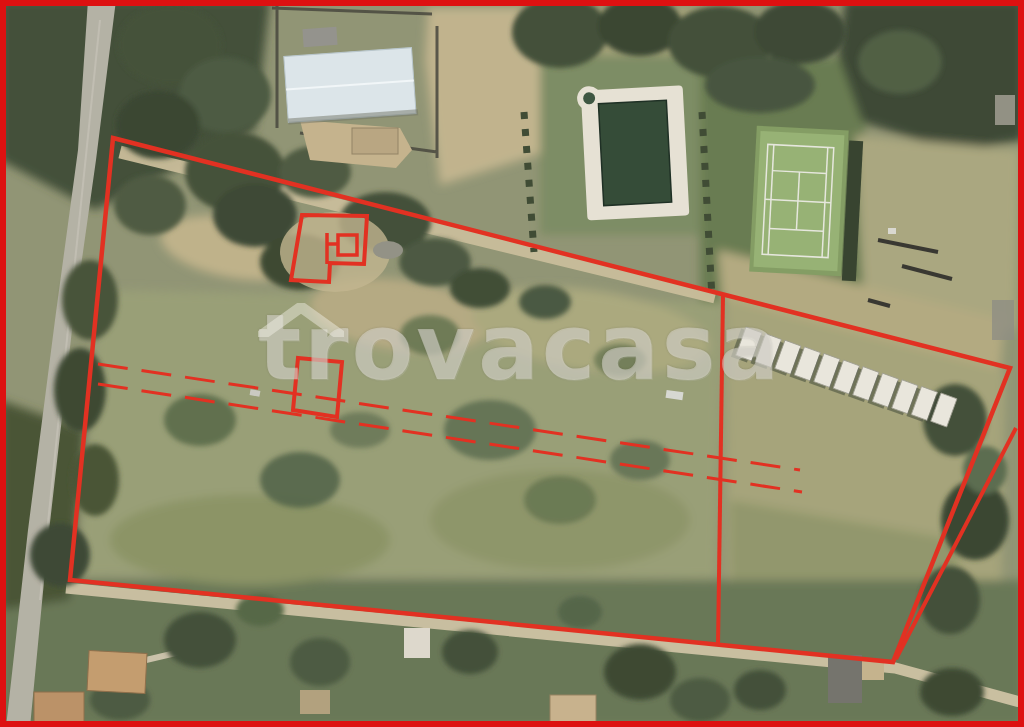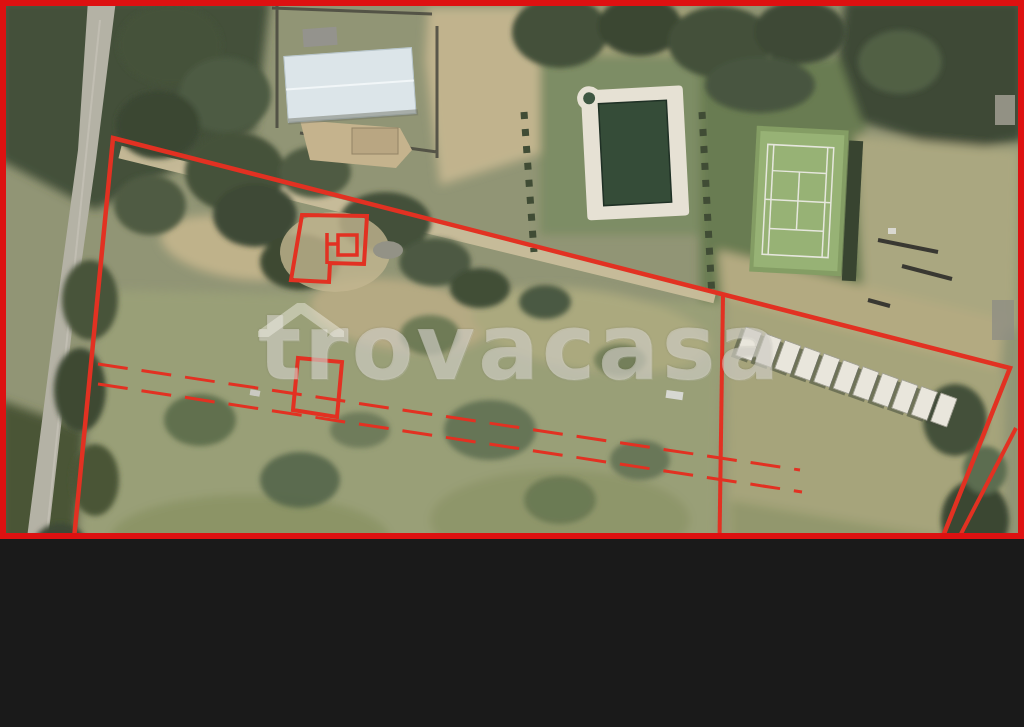--- a/index.html
+++ b/index.html
@@ -1,17 +1,17 @@
 <!DOCTYPE html>
 <html><head>
 <meta charset="utf-8">
 <style>
   html,body{margin:0;padding:0;background:#1a1a1a;}
   .stage{
-    position:relative;width:1024px;height:539px;overflow:hidden;
+    position:relative;width:1024px;height:727px;overflow:hidden;
     background:#8d9270;
     font-family:"DejaVu Sans", sans-serif;
   }
   .stage svg{position:absolute;left:0;top:0;display:block;}
   .watermark{
     position:absolute;left:258px;top:303px;width:540px;height:110px;
     pointer-events:none;z-index:30;
   }
   .watermark .wm-text{
     font-family:"DejaVu Sans", sans-serif;

